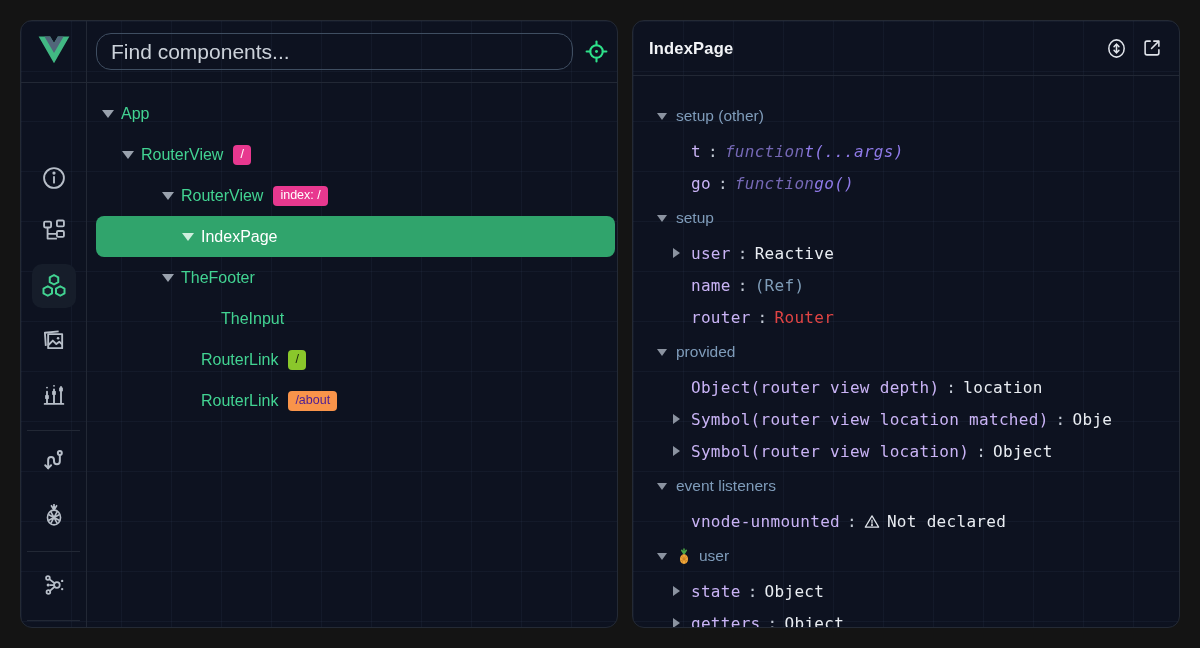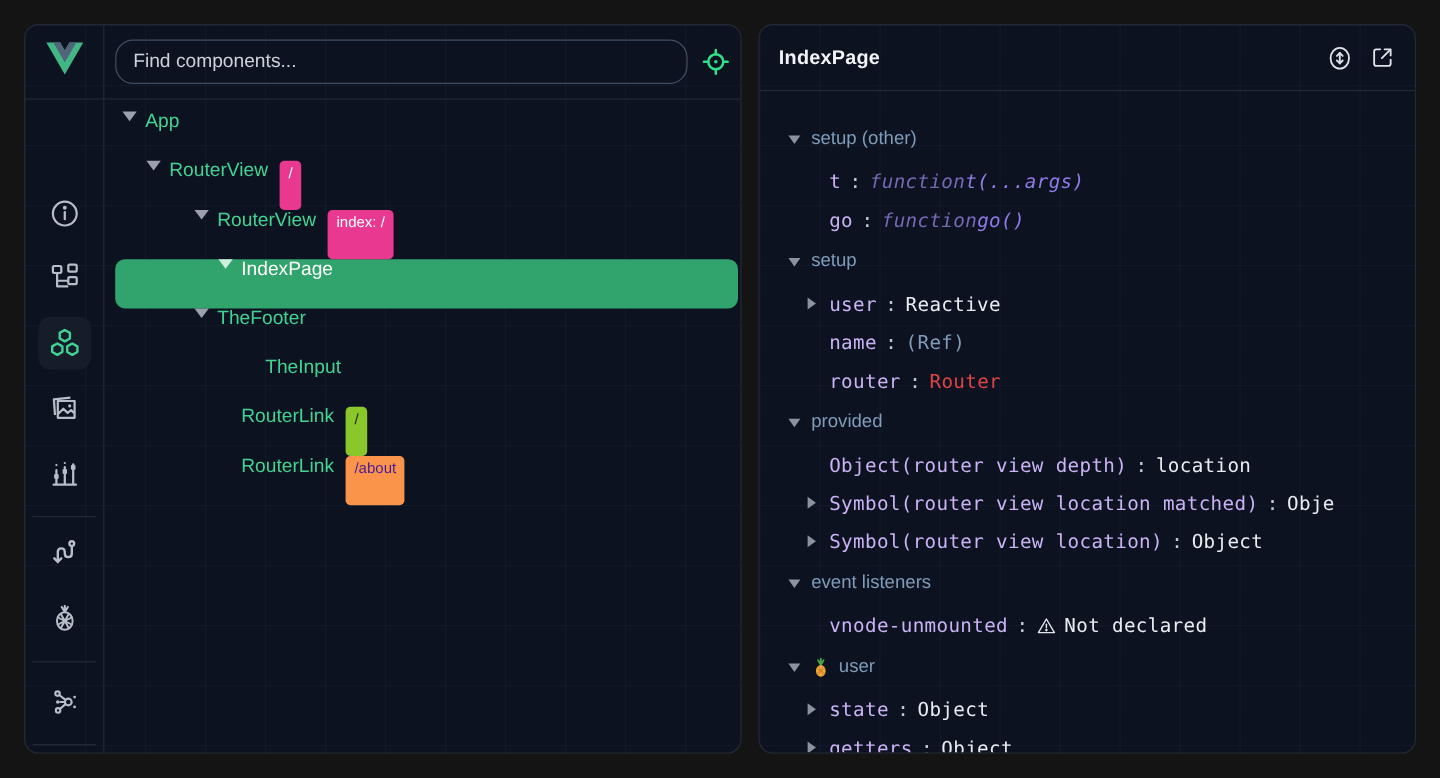--- a/index.html
+++ b/index.html
@@ -25,39 +25,39 @@
   #left-panel  { left:20px;  width:598px; display:grid; grid-template-columns:66px 1fr; grid-template-rows:62px 1fr; }
   #right-panel { left:632px; width:548px; }
 
   
   .logo-cell { border-right:1px solid #222835; border-bottom:1px solid #222835; display:flex; align-items:center; justify-content:center; }
   .topbar-cell { border-bottom:1px solid #222835; display:flex; align-items:center; padding:0 8px 0 9px; gap:11px; }
   .icon-rail { border-right:1px solid #222835; position:relative; }
   .search-input {
     flex:1; height:37px; background:transparent;
     border:1px solid #3f4e61; border-radius:15px;
-    color:#dfe4ea; font-size:16px; padding:0 14px;
+    color:#dfe4ea; font-size:21px; padding:0 14px;
     font-family:"Liberation Sans", sans-serif; outline:none;
   }
   .search-input::placeholder { color:#ccd2da; opacity:1; }
   .icon-btn { background:none; border:none; cursor:pointer; display:flex; align-items:center; justify-content:center; padding:0; }
 
   .rail-item {
     position:absolute; left:11px; width:44px; height:44px;
     display:flex; align-items:center; justify-content:center;
     border-radius:10px; cursor:pointer;
   }
   .rail-item.active { background:#161d2a; }
   .rail-divider { position:absolute; left:6px; right:6px; height:1px; background:#222835; }
 
   
   .tree { padding-top:10px; overflow:hidden; }
   .tree-row {
     height:41px; margin:0 2px 0 9px; border-radius:8px;
-    display:flex; 
+    display:flex; align-items:center;
     font-size:16px; color:#42d392; cursor:pointer; white-space:nowrap;
   }
   .tree-row.selected { background:#30a46c; color:#ffffff; font-weight:500; }
   .tw { display:inline-flex; width:12px; margin-right:7px; justify-content:center; flex:none; }
   .tri-down { width:0; height:0; border-left:6px solid transparent; border-right:6px solid transparent; border-top:8px solid #99a1ad; }
   .tree-row.selected .tri-down { border-top-color:#cfeede; }
   .badge {
     margin-left:10px; padding:2.5px 7px; border-radius:4px;
     font-size:12.5px; font-weight:500; line-height:1.2;
   }

